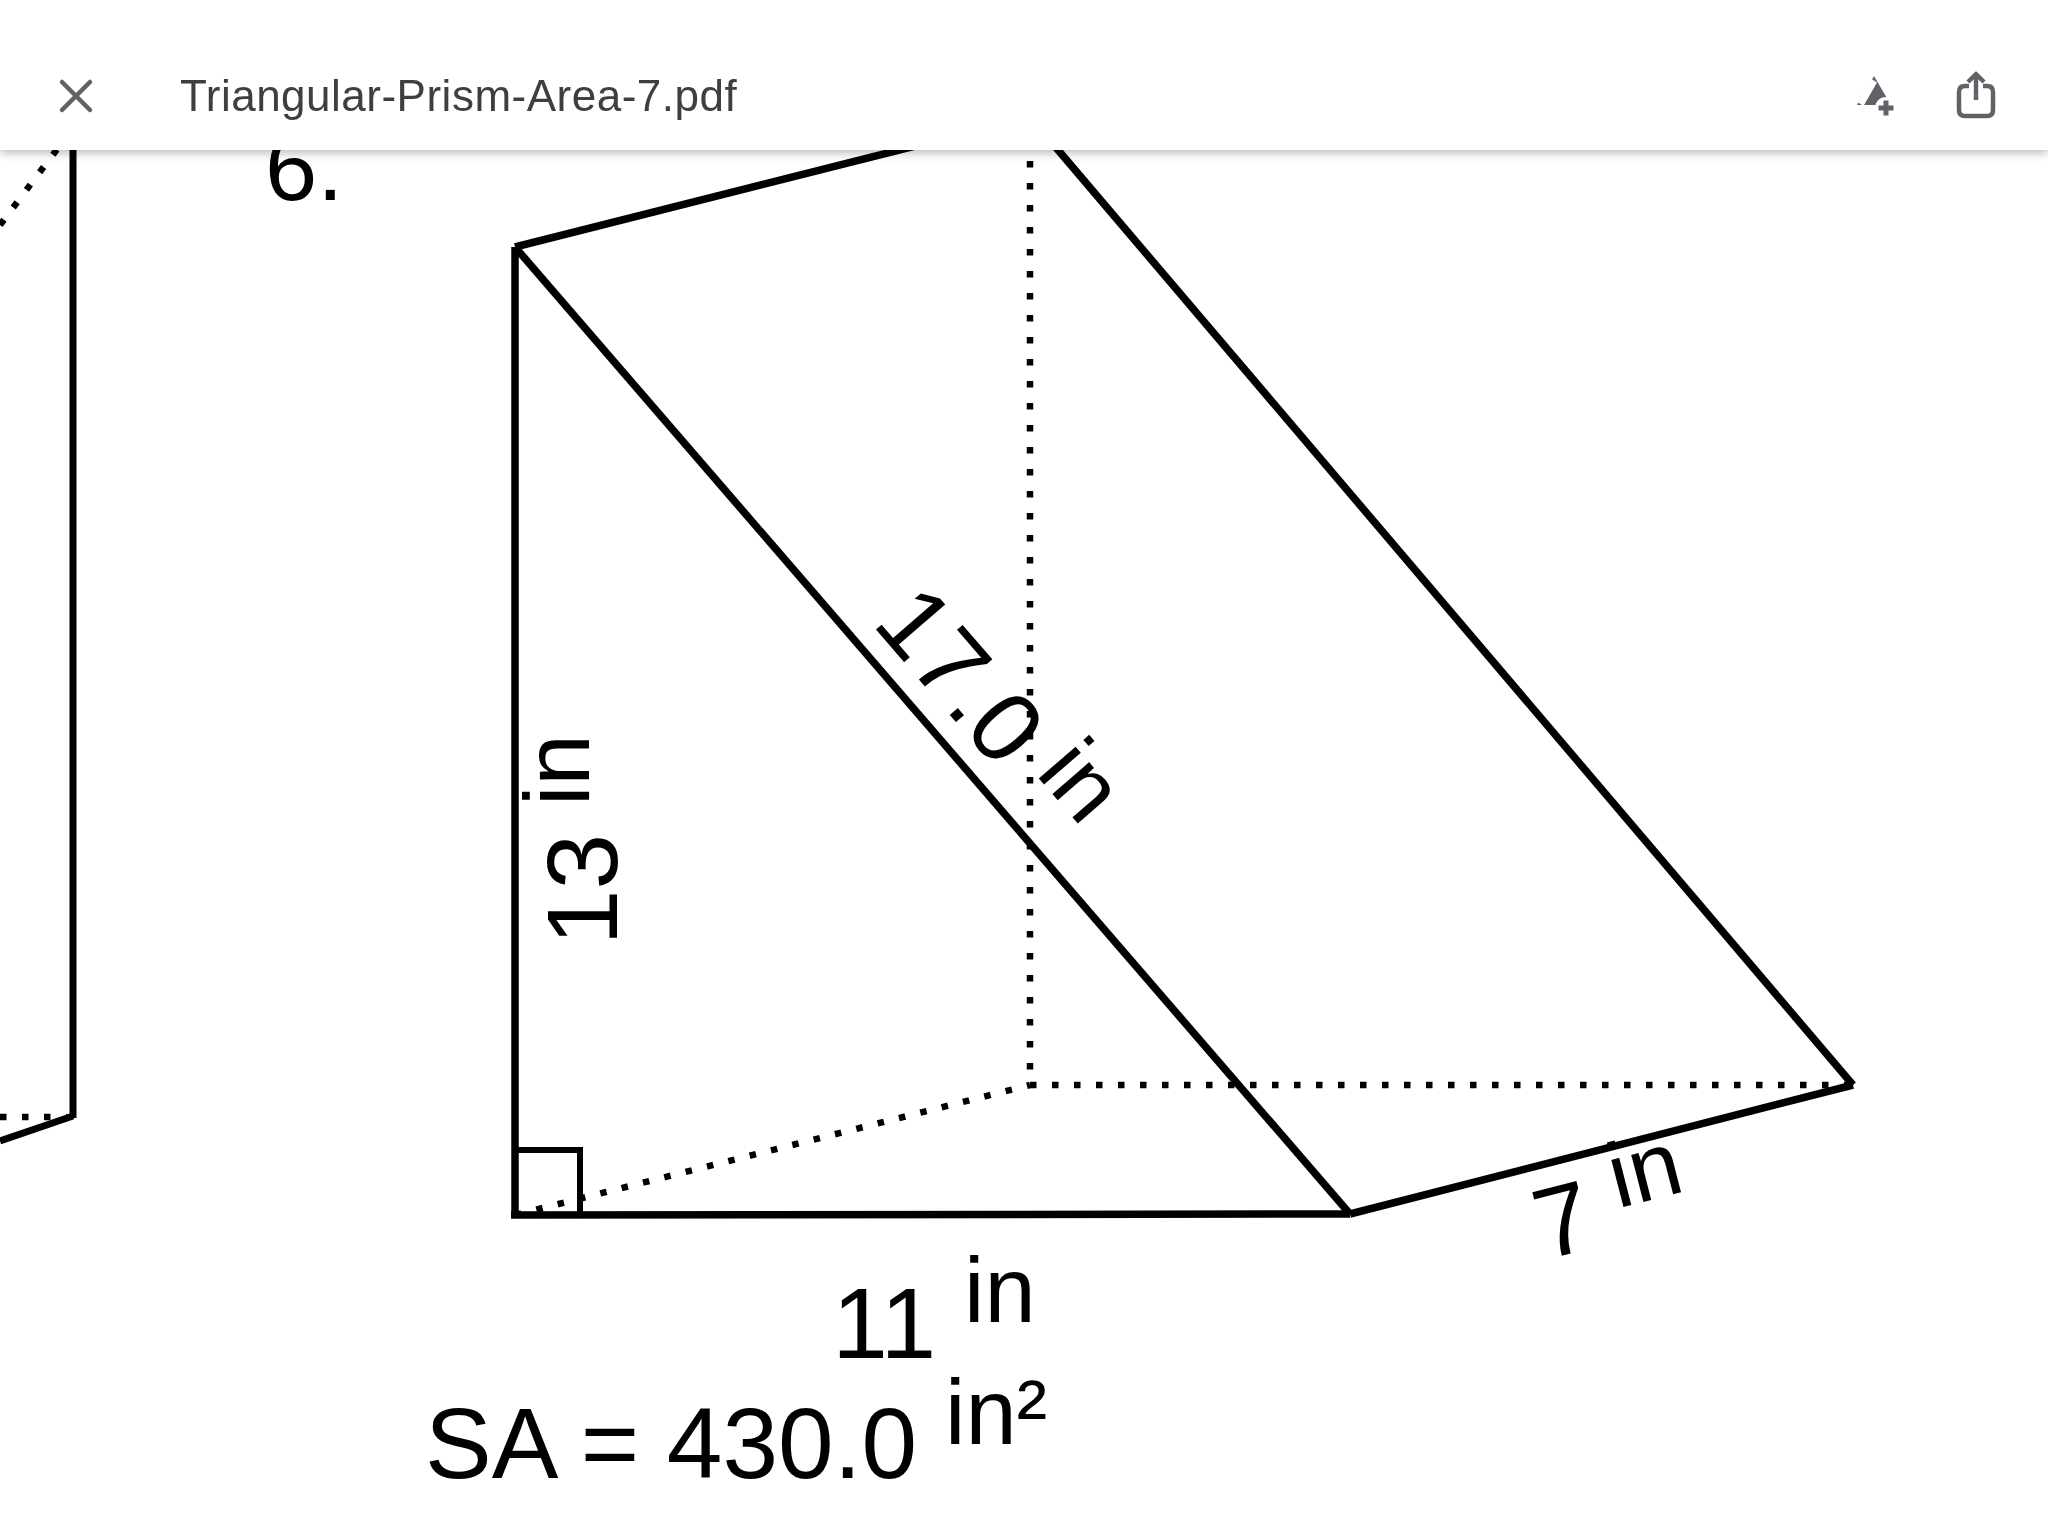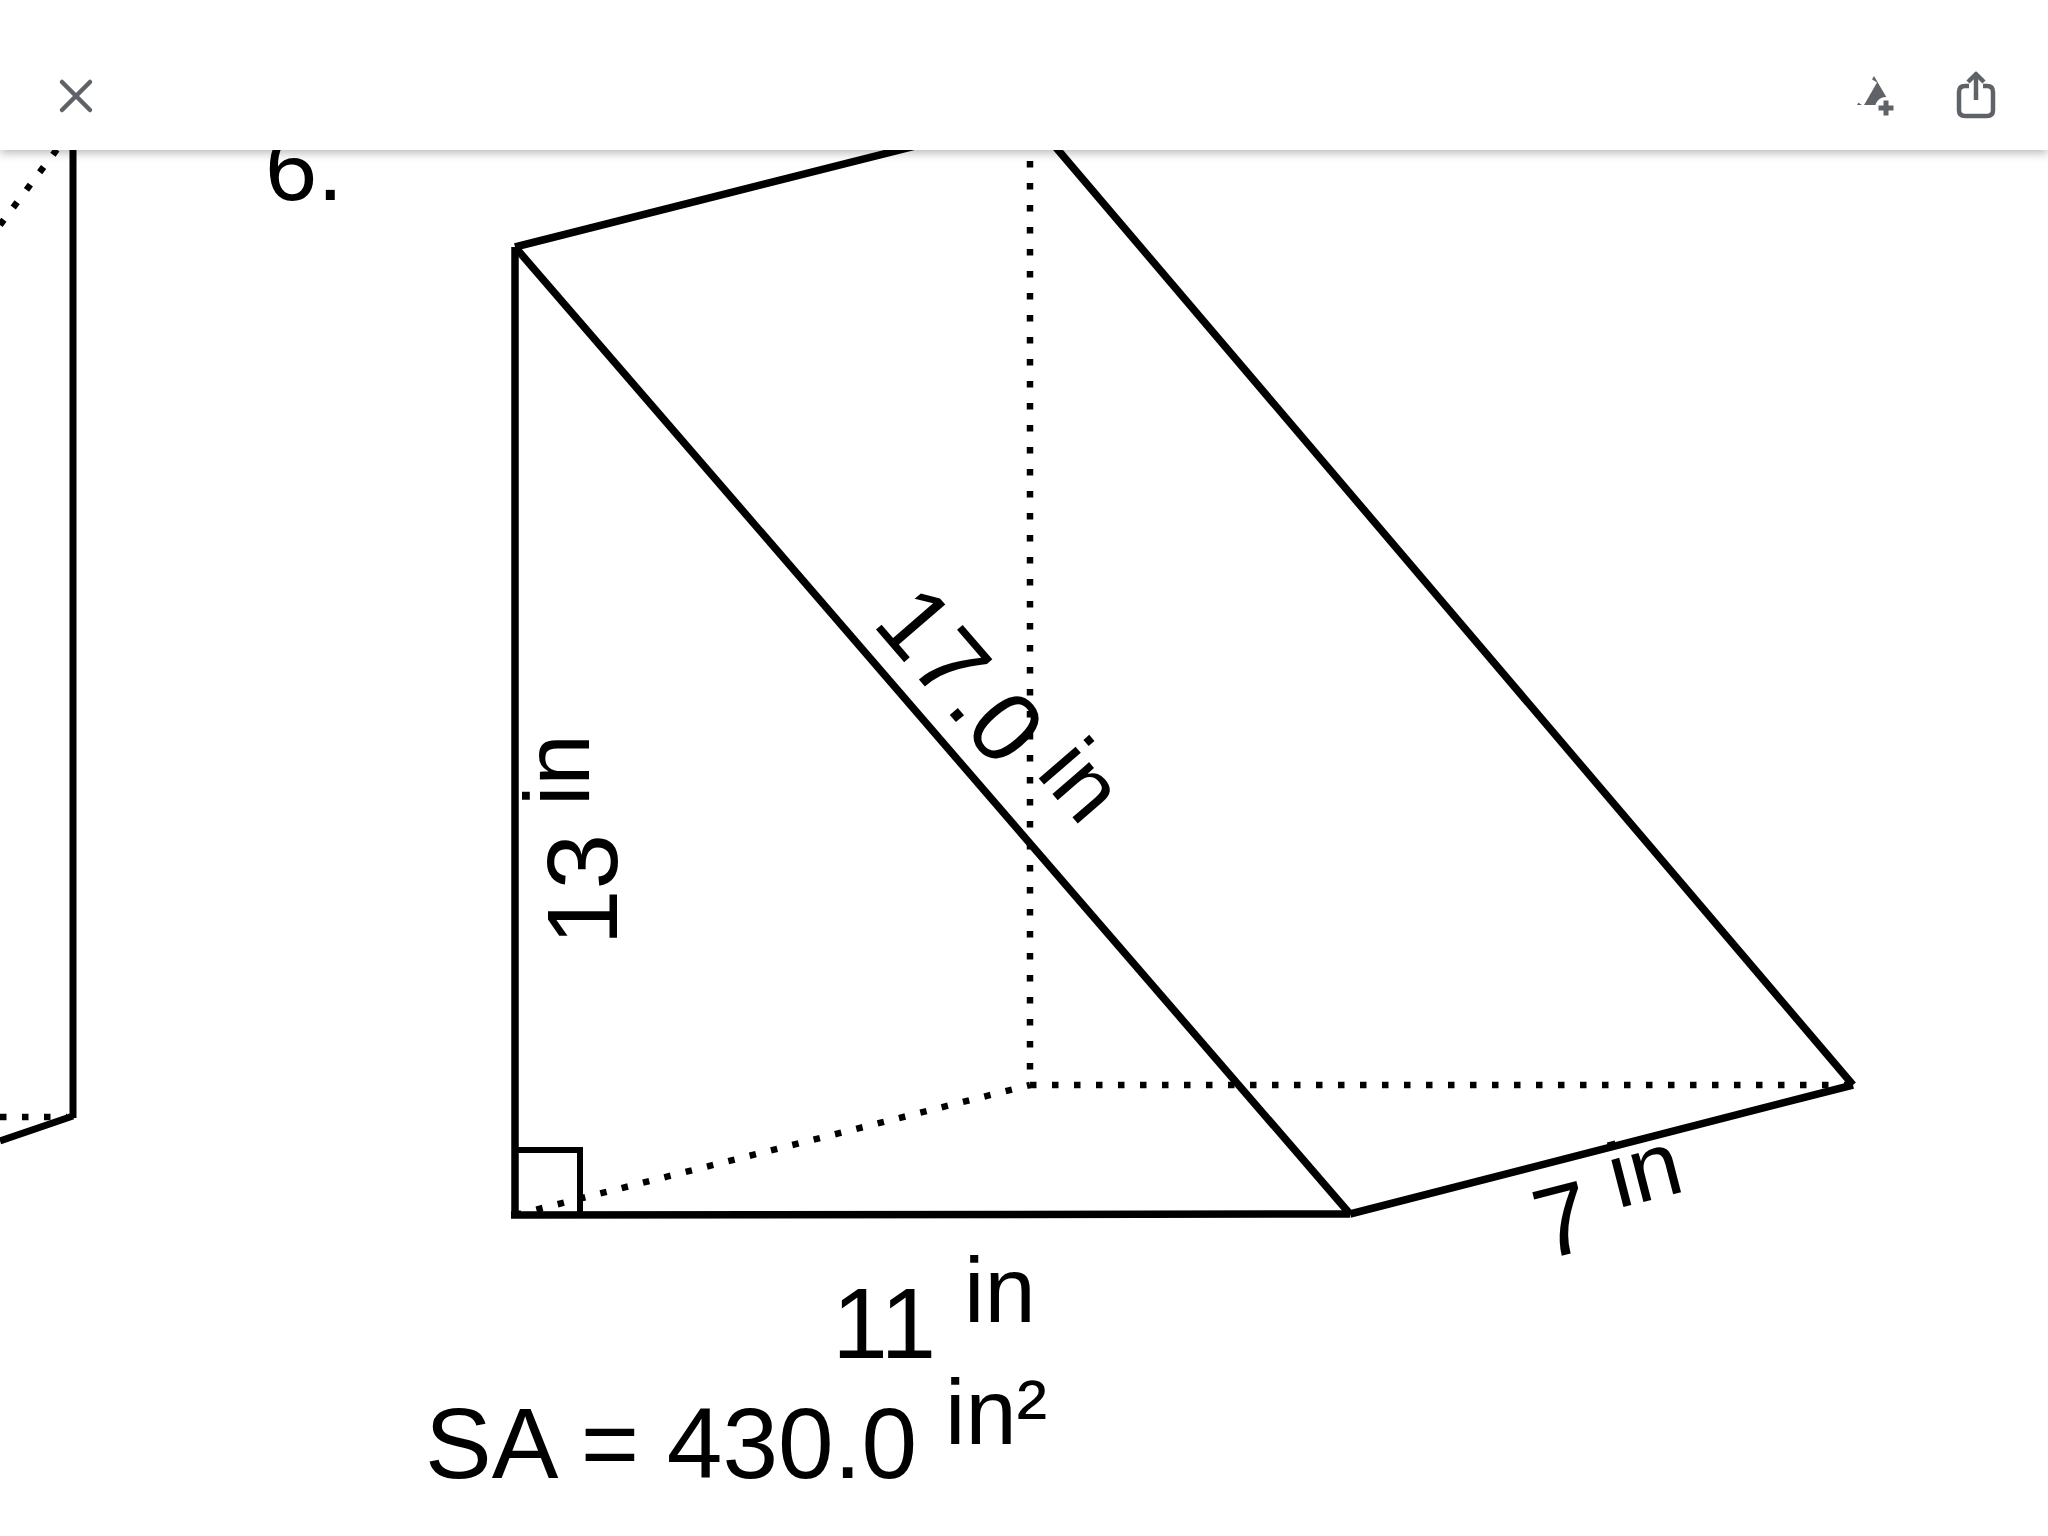--- a/index.html
+++ b/index.html
@@ -89,20 +89,21 @@
   </svg>
 
   <header class="toolbar">
     <button class="icon-btn" aria-label="Close">
       <svg width="44" height="44" viewBox="0 0 44 44">
         <line x1="8" y1="8" x2="36" y2="36" stroke="#5f6368" stroke-width="4.5" stroke-linecap="round"></line>
         <line x1="36" y1="8" x2="8" y2="36" stroke="#5f6368" stroke-width="4.5" stroke-linecap="round"></line>
       </svg>
     </button>
 
+    <div class="toolbar-title">Triangular-Prism-Area-7.pdf</div>
 
     <div class="toolbar-actions">
       <button class="icon-btn" aria-label="Add to Drive">
         <svg width="52" height="52" viewBox="0 0 52 52">
           <path d="M 26 6 L 43 35 L 9 35 Z" fill="#5f6368"></path>
           <path d="M 22 6 L 8 30 L 15 41 L 30 13 Z" fill="#ffffff" transform="rotate(3 22 24)" opacity="0"></path>
           <path d="M 24.5 9 L 11 32.5 L 16.5 36 L 30 12.5 Z" fill="#ffffff" transform="translate(-1,0)"></path>
           <circle cx="38" cy="38" r="11" fill="#ffffff"></circle>
           <path d="M 38 30.5 V 45.5 M 30.5 38 H 45.5" stroke="#5f6368" stroke-width="5"></path>
         </svg>

